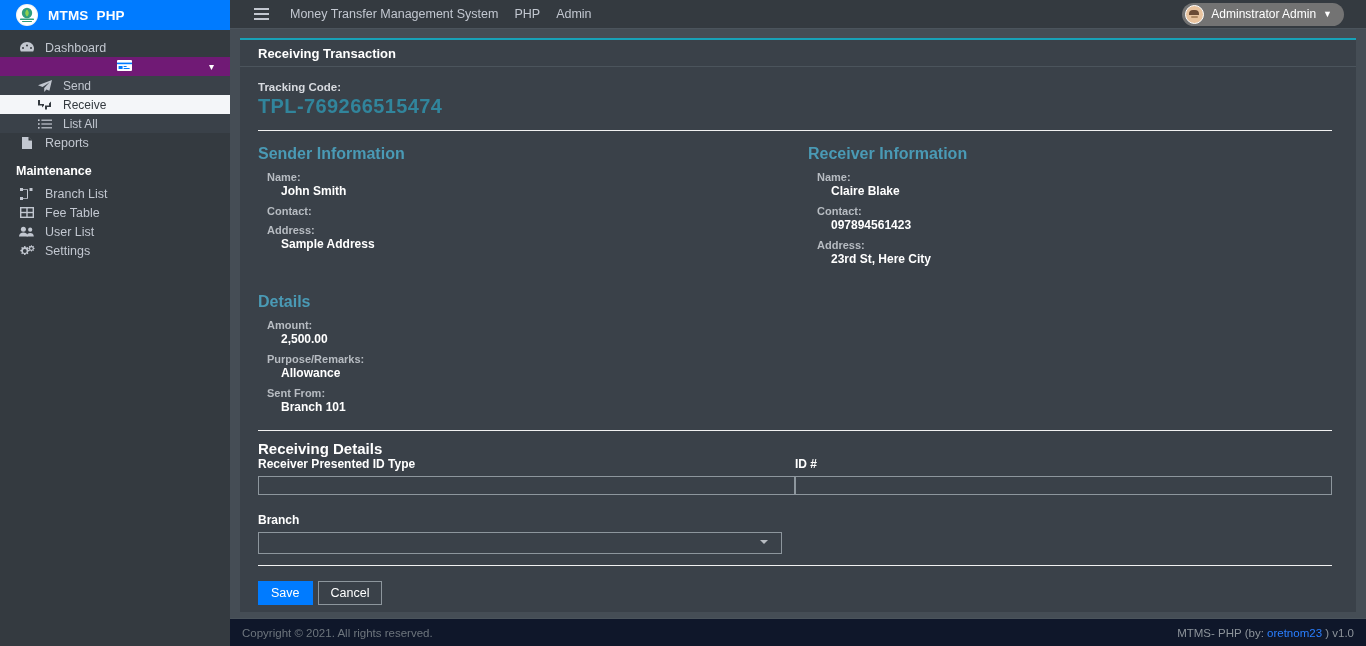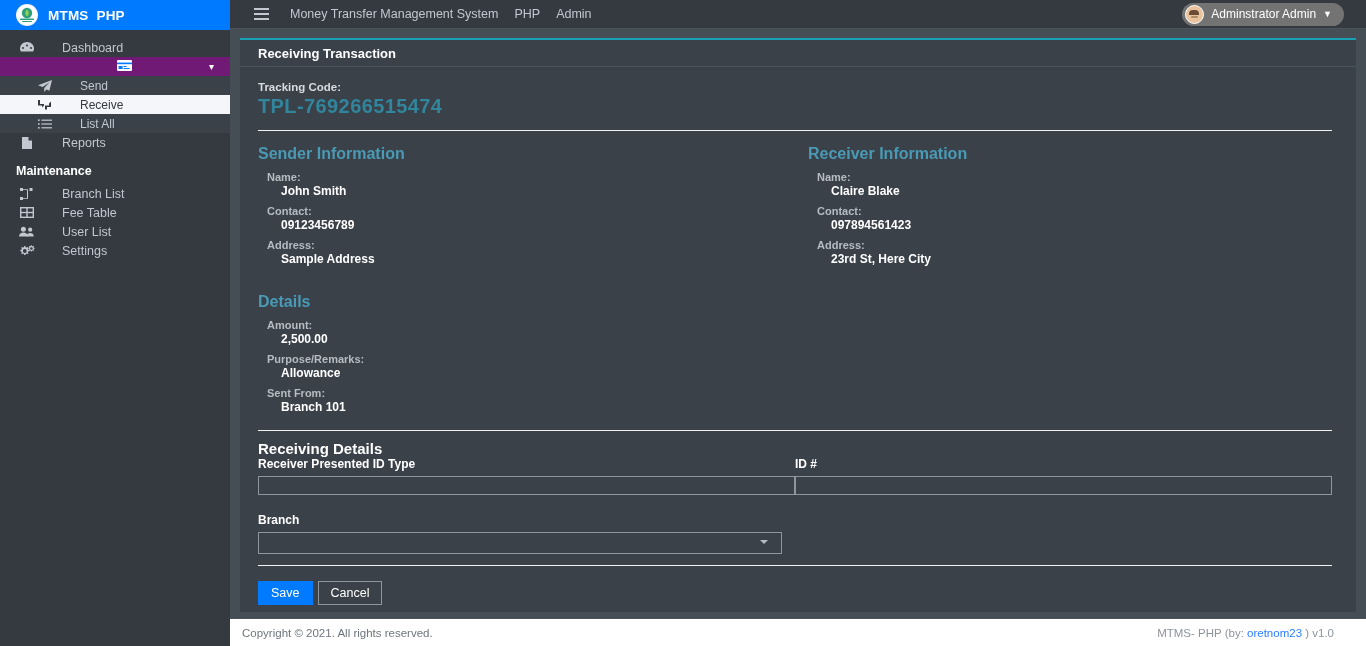--- a/index.html
+++ b/index.html
@@ -41,21 +41,21 @@
     font-weight: 600;
     color: #ffffff;
     letter-spacing: .2px;
     white-space: pre;
   }
   .nav { padding-top: 8px; }
   .nav-item {
     display: flex; align-items: center;
     height: 19px;
     padding-left: 18px;
-    gap: 27px;
+    gap: 10px;
     color: #c2c7d0;
     font-size: 12.5px;
     cursor: pointer;
     position: relative;
   }
   .nav-item .ico {
     width: 17px; height: 14px;
     display: inline-flex; align-items: center; justify-content: center;
     flex: 0 0 17px;
     color: #c2c7d0;
@@ -293,24 +293,24 @@
   .btn-default {
     background: transparent;
     color: #ffffff;
     border-color: #8d969d;
   }
 
   
   .footer {
     position: absolute; left: 230px; top: 618px;
     width: 1136px; height: 28px;
-    background: #ffffff;
+    background: #0f172a;
     border-top: 1px solid #4b545c;
     display: flex; align-items: center;
-    padding: 0 32px 0 12px;
+    padding: 0 12px 0 12px;
     font-size: 11.5px;
     color: #6d757d;
   }
   .footer-right { margin-left: auto; color: #8d949b; }
   .footer-right a { color: #2a7fff; text-decoration: none; }
 
   .hr-top-line {
     position: absolute; left: 18px; right: 24px;
     height: 1px; background: #f1f1f1;
   }
@@ -495,21 +495,20 @@
         <div class="cols">
 
           <div class="col">
             <div class="sec-title">Sender Information</div>
             <div class="kv">
               <div class="k">Name:</div>
               <div class="v">John Smith</div>
             </div>
             <div class="kv">
               <div class="k">Contact:</div>
-              <div class="v">09123456789</div>
             </div>
             <div class="kv">
               <div class="k">Address:</div>
               <div class="v">Sample Address</div>
             </div>
           </div>
 
           <div class="col right">
             <div class="sec-title">Receiver Information</div>
             <div class="kv">

